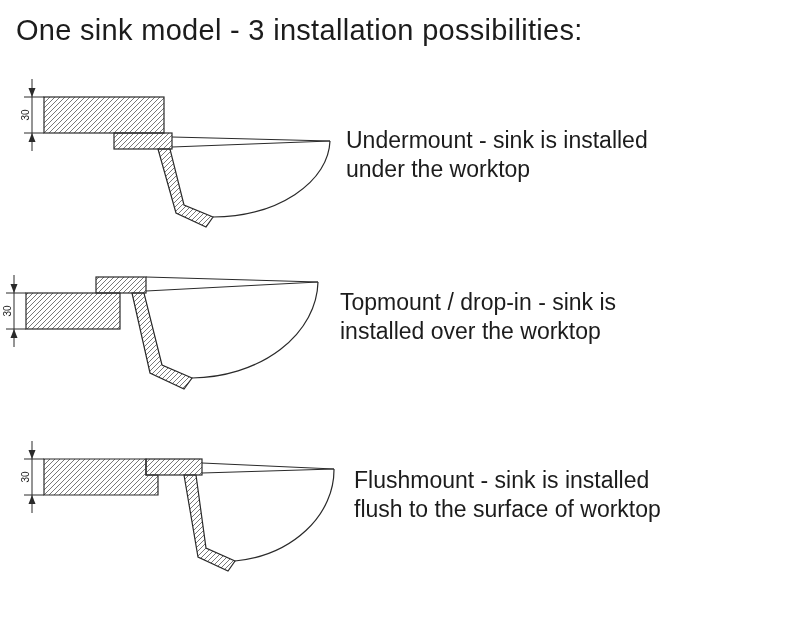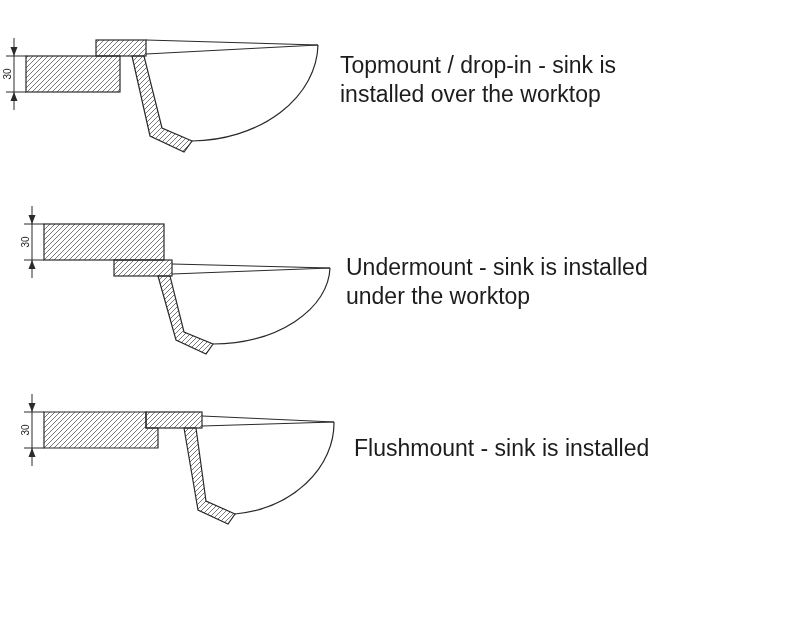--- a/index.html
+++ b/index.html
@@ -15,20 +15,53 @@
   .row1 .desc{transform:translateY(-14px);}
   .row2 .desc{transform:translateY(-2px);margin-left:6px;}
   .row3 .desc{transform:translateY(-24px);margin-left:14px;}
   .dim-text{font-size:10px;fill:#1c1c1c;}
 </style>
 </head>
 <body>
 
 <div class="page">
 
+  <div class="title">One sink model - 3 installation possibilities:</div>
+
+  <div class="row row2">
+    <svg class="drawing" viewBox="0 0 340 160">
+      <defs>
+        <pattern id="h2" width="5" height="5" patternUnits="userSpaceOnUse">
+          <path d="M-1,1 L1,-1 M0,5 L5,0 M4,6 L6,4" stroke="#555555" stroke-width="0.8" fill="none"></path>
+        </pattern>
+      </defs>
+      <g stroke="#2a2a2a" stroke-width="1" fill="none">
+        <line x1="24" y1="20" x2="44" y2="20"></line>
+        <line x1="24" y1="56" x2="44" y2="56"></line>
+        <line x1="32" y1="2" x2="32" y2="74"></line>
+        <polygon points="32,20 28.5,11 35.5,11" fill="#2a2a2a" stroke="none"></polygon>
+        <polygon points="32,56 28.5,65 35.5,65" fill="#2a2a2a" stroke="none"></polygon>
+        <text class="dim-text" x="26" y="38" dy="3" text-anchor="middle" stroke="none" transform="rotate(-90 26 38)">30</text>
+      </g>
+      <g stroke="#2a2a2a" stroke-width="1.2">
+        <rect x="44" y="20" width="120" height="36" fill="url(#h2)"></rect>
+      </g>
+      <g stroke="#2a2a2a" stroke-width="1.2" fill="none">
+        <rect x="114" y="56" width="58" height="16" fill="url(#h2)"></rect>
+        <polygon points="158,72 176,136 206,150 213,140 184,128 170,72" fill="url(#h2)"></polygon>
+        <line x1="172" y1="60" x2="330" y2="64" stroke-width="1"></line>
+        <line x1="172" y1="70" x2="330" y2="64" stroke-width="1"></line>
+        <path d="M330,64 A118,78 0 0 1 213,140"></path>
+      </g>
+    </svg>
+    <div class="desc">
+      <div>Undermount - sink is installed</div>
+      <div>under the worktop</div>
+    </div>
+  </div>
 
   <div class="row row1">
     <svg class="drawing" viewBox="0 0 340 160">
       <defs>
         <pattern id="h1" width="5" height="5" patternUnits="userSpaceOnUse">
           <path d="M-1,1 L1,-1 M0,5 L5,0 M4,6 L6,4" stroke="#555555" stroke-width="0.8" fill="none"></path>
         </pattern>
       </defs>
       <g stroke="#2a2a2a" stroke-width="1" fill="none">
         <line x1="6" y1="42" x2="26" y2="42"></line>
@@ -48,52 +81,20 @@
         <line x1="146" y1="40" x2="318" y2="31" stroke-width="1"></line>
         <path d="M318,31 A128,98 0 0 1 192,127"></path>
       </g>
     </svg>
     <div class="desc">
       <div>Topmount / drop-in - sink is</div>
       <div>installed over the worktop</div>
     </div>
   </div>
 
-  <div class="row row2">
-    <svg class="drawing" viewBox="0 0 340 160">
-      <defs>
-        <pattern id="h2" width="5" height="5" patternUnits="userSpaceOnUse">
-          <path d="M-1,1 L1,-1 M0,5 L5,0 M4,6 L6,4" stroke="#555555" stroke-width="0.8" fill="none"></path>
-        </pattern>
-      </defs>
-      <g stroke="#2a2a2a" stroke-width="1" fill="none">
-        <line x1="24" y1="20" x2="44" y2="20"></line>
-        <line x1="24" y1="56" x2="44" y2="56"></line>
-        <line x1="32" y1="2" x2="32" y2="74"></line>
-        <polygon points="32,20 28.5,11 35.5,11" fill="#2a2a2a" stroke="none"></polygon>
-        <polygon points="32,56 28.5,65 35.5,65" fill="#2a2a2a" stroke="none"></polygon>
-        <text class="dim-text" x="26" y="38" dy="3" text-anchor="middle" stroke="none" transform="rotate(-90 26 38)">30</text>
-      </g>
-      <g stroke="#2a2a2a" stroke-width="1.2">
-        <rect x="44" y="20" width="120" height="36" fill="url(#h2)"></rect>
-      </g>
-      <g stroke="#2a2a2a" stroke-width="1.2" fill="none">
-        <rect x="114" y="56" width="58" height="16" fill="url(#h2)"></rect>
-        <polygon points="158,72 176,136 206,150 213,140 184,128 170,72" fill="url(#h2)"></polygon>
-        <line x1="172" y1="60" x2="330" y2="64" stroke-width="1"></line>
-        <line x1="172" y1="70" x2="330" y2="64" stroke-width="1"></line>
-        <path d="M330,64 A118,78 0 0 1 213,140"></path>
-      </g>
-    </svg>
-    <div class="desc">
-      <div>Undermount - sink is installed</div>
-      <div>under the worktop</div>
-    </div>
-  </div>
-
   <div class="row row3">
     <svg class="drawing" viewBox="0 0 340 160">
       <defs>
         <pattern id="h3" width="5" height="5" patternUnits="userSpaceOnUse">
           <path d="M-1,1 L1,-1 M0,5 L5,0 M4,6 L6,4" stroke="#555555" stroke-width="0.8" fill="none"></path>
         </pattern>
       </defs>
       <g stroke="#2a2a2a" stroke-width="1" fill="none">
         <line x1="24" y1="20" x2="44" y2="20"></line>
         <line x1="24" y1="56" x2="44" y2="56"></line>
@@ -108,16 +109,17 @@
       <g stroke="#2a2a2a" stroke-width="1.2" fill="none">
         <rect x="146" y="20" width="56" height="16" fill="url(#h3)"></rect>
         <polygon points="184,36 198,118 228,132 235,122 206,109 196,36" fill="url(#h3)"></polygon>
         <line x1="202" y1="24" x2="334" y2="30" stroke-width="1"></line>
         <line x1="202" y1="34" x2="334" y2="30" stroke-width="1"></line>
         <path d="M334,30 A112,92 0 0 1 235,122"></path>
       </g>
     </svg>
     <div class="desc">
       <div>Flushmount - sink is installed</div>
+      <div>flush to the surface of worktop</div>
     </div>
   </div>
 
 </div>
 
 </body></html>

